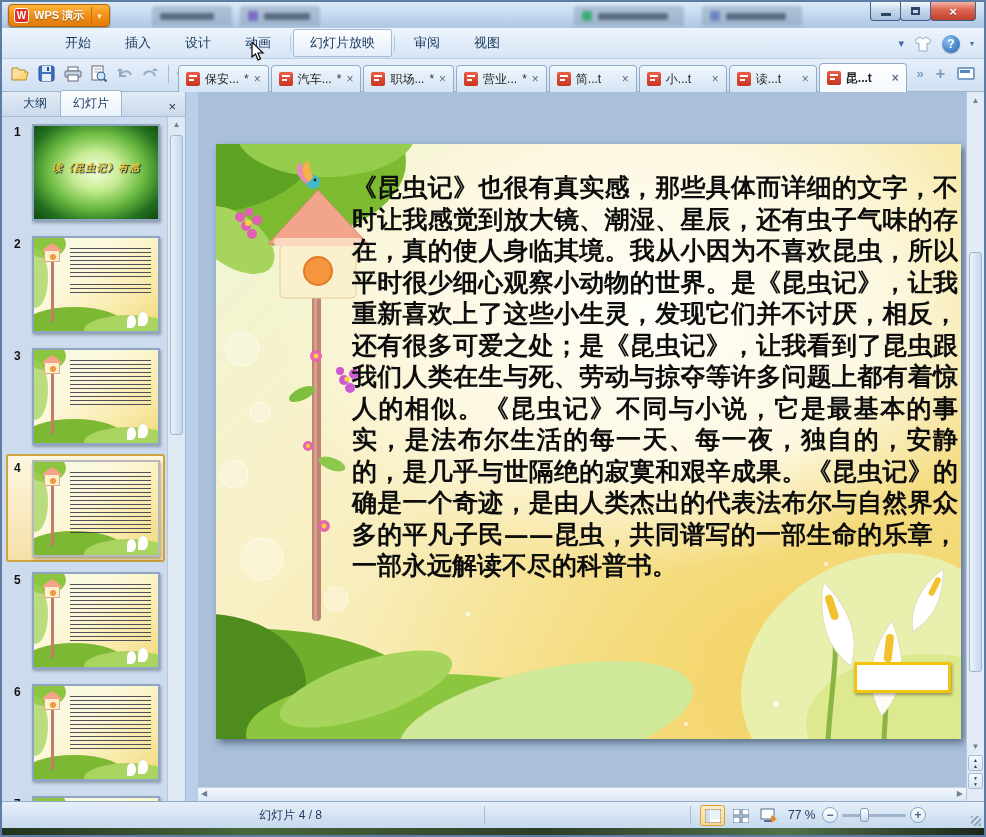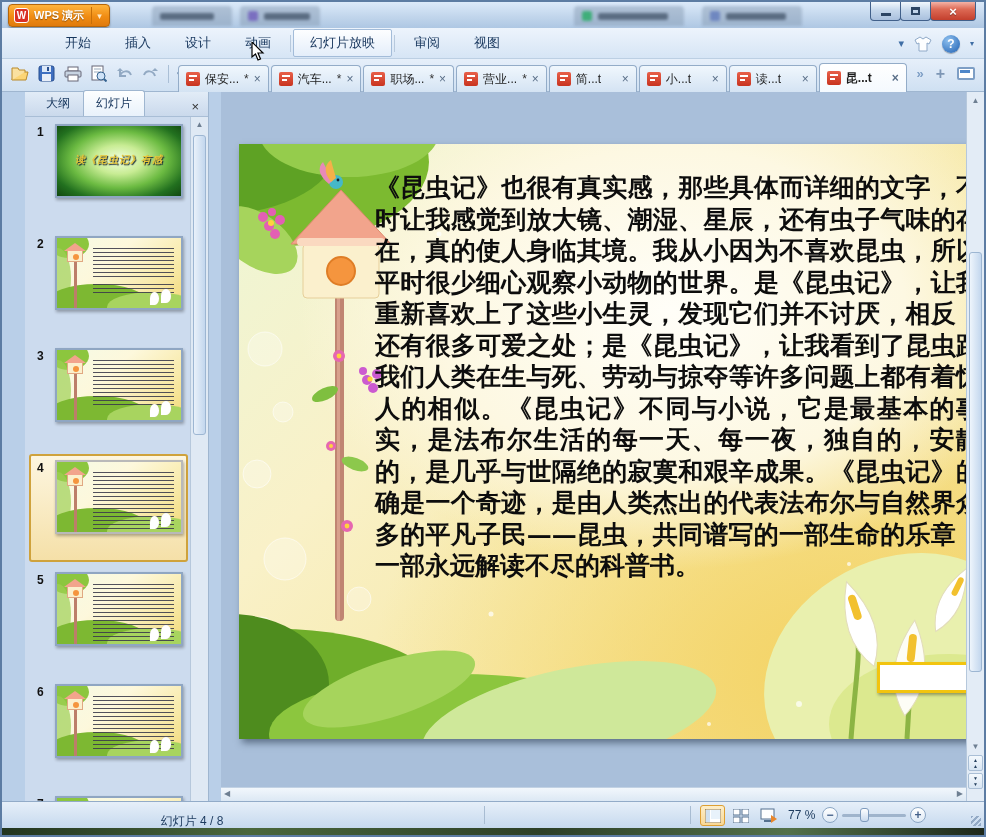--- a/index.html
+++ b/index.html
@@ -66,36 +66,36 @@
   .ppt-ico::before{content:"";position:absolute;left:3px;top:3px;width:8px;height:2px;background:#fff;}
   .ppt-ico::after{content:"";position:absolute;left:3px;top:7px;width:5px;height:2px;background:#fff;}
   .tab-star{color:#333;}
   .tab-x{margin-left:auto;color:#5a6f88;font-size:12px;line-height:10px;}
   .tabs-right{position:absolute;right:9px;top:7px;display:flex;align-items:center;gap:12px;}
   .plus-btn{color:#7d96b5;font-size:16px;font-weight:bold;line-height:14px;}
   .tile-ico{width:18px;height:13px;border:2px solid #7d9ec5;border-radius:2px;position:relative;background:#fff;}
   .tile-ico::before{content:"";position:absolute;left:1px;top:1px;width:10px;height:3px;background:#4f87c9;}
 
   
-  .workspace{position:absolute;left:0;top:90px;right:0;bottom:34px;display:flex;margin-left:23px;}
+  .workspace{position:absolute;left:0;top:90px;right:0;bottom:34px;display:flex;}
 
   
   .sidebar{width:184px;flex:none;background:#ccdbee;border-right:1px solid #9fb6d0;position:relative;}
   .sb-tabs{height:25px;display:flex;align-items:flex-end;background:linear-gradient(#e2ecf7,#cad9ec);
     border-bottom:1px solid #a9bed6;padding-left:8px;}
   .sb-tab{padding:4px 13px;font-size:12px;color:#17365d;}
   .sb-tab.active{background:linear-gradient(#fdfeff,#e9f2fb);border:1px solid #9fb6d0;border-bottom:none;
     border-radius:3px 3px 0 0;padding:4px 12px;}
   .sb-close{margin-left:auto;margin-right:9px;margin-bottom:4px;color:#333;font-size:13px;line-height:10px;}
   .thumb-area{position:absolute;left:0;top:25px;right:18px;bottom:0;overflow:hidden;}
   .thumb-row{position:relative;height:112px;}
   .sel-bg{position:absolute;left:4px;top:1px;right:2px;bottom:3px;
     background:linear-gradient(#fdf6e0,#f5e0a8);border:2px solid #cfa23c;border-radius:3px;}
   .thumb-num{position:absolute;left:12px;top:8px;font-size:12px;font-weight:bold;color:#111;}
-  .thumb-box{position:absolute;left:30px;top:7px;width:128px;height:74px;border:2px solid #8fa6c2;
+  .thumb-box{position:absolute;left:30px;top:7px;width:128px;height:97px;border:2px solid #8fa6c2;
     background:#fff;box-shadow:1px 2px 3px rgba(0,0,0,.3);overflow:hidden;}
   .thumb-row.sel .thumb-box{border-color:#b9b9b9;}
   
   .t1{width:100%;height:100%;position:relative;
     background:radial-gradient(ellipse at 50% 48%,#f2ffdf 0%,#c8ec94 28%,#6cbb42 55%,#22701f 80%,#12480f 100%);}
   .t1-title{position:absolute;left:0;right:0;top:38%;text-align:center;font-size:10px;font-weight:bold;
     font-style:italic;color:#e7c63a;text-shadow:1px 1px 1px #123;letter-spacing:1px;}
   
   .mini{width:100%;height:100%;position:relative;overflow:hidden;
     background:linear-gradient(140deg,#f4fae6 0%,#fdf8dc 38%,#f8eaaa 72%,#f1d878 100%);}
@@ -149,21 +149,21 @@
   .gold-box{position:absolute;left:638px;top:518px;width:97px;height:31px;background:#fff;
     border:3px solid #f2c40f;box-shadow:1px 2px 3px rgba(0,0,0,.35);}
 
   
   .notes{height:34px;flex:none;background:linear-gradient(#f0f6fc,#bcd1e8);border-top:1px solid #9fb6d0;
     font-size:13px;color:#1b1b1b;padding:9px 0 0 11px;}
 
   
   .statusbar{position:absolute;left:0;right:0;bottom:7px;height:27px;
     background:linear-gradient(#e6eff9,#c6d9ee);border-top:1px solid #92abc8;font-size:12px;color:#1c3least;color:#1c3a5e;}
-  .st-counter{position:absolute;left:60px;width:260px;text-align:center;line-height:26px;margin-top:6px;}
+  .st-counter{position:absolute;left:60px;width:260px;text-align:right;line-height:26px;}
   .st-vsep{position:absolute;top:4px;width:1px;height:18px;background:#a8bcd2;}
   .st-template{position:absolute;left:420px;width:210px;text-align:center;line-height:26px;}
   .st-views{position:absolute;left:698px;top:3px;display:flex;gap:3px;align-items:center;}
   .vw-btn{width:25px;height:21px;display:flex;align-items:center;justify-content:center;border-radius:3px;}
   .vw-btn.cur{background:linear-gradient(#fdeec9,#f8d896);border:1px solid #dd9f33;}
   .st-zoomtxt{position:absolute;left:786px;line-height:26px;}
   .zoom-minus,.zoom-plus{position:absolute;top:5px;width:16px;height:16px;border-radius:50%;
     border:1px solid #8ba6c4;background:linear-gradient(#fff,#dde9f5);color:#44618a;
     text-align:center;line-height:14px;font-size:12px;font-weight:bold;}
   .zoom-minus{left:820px;}

